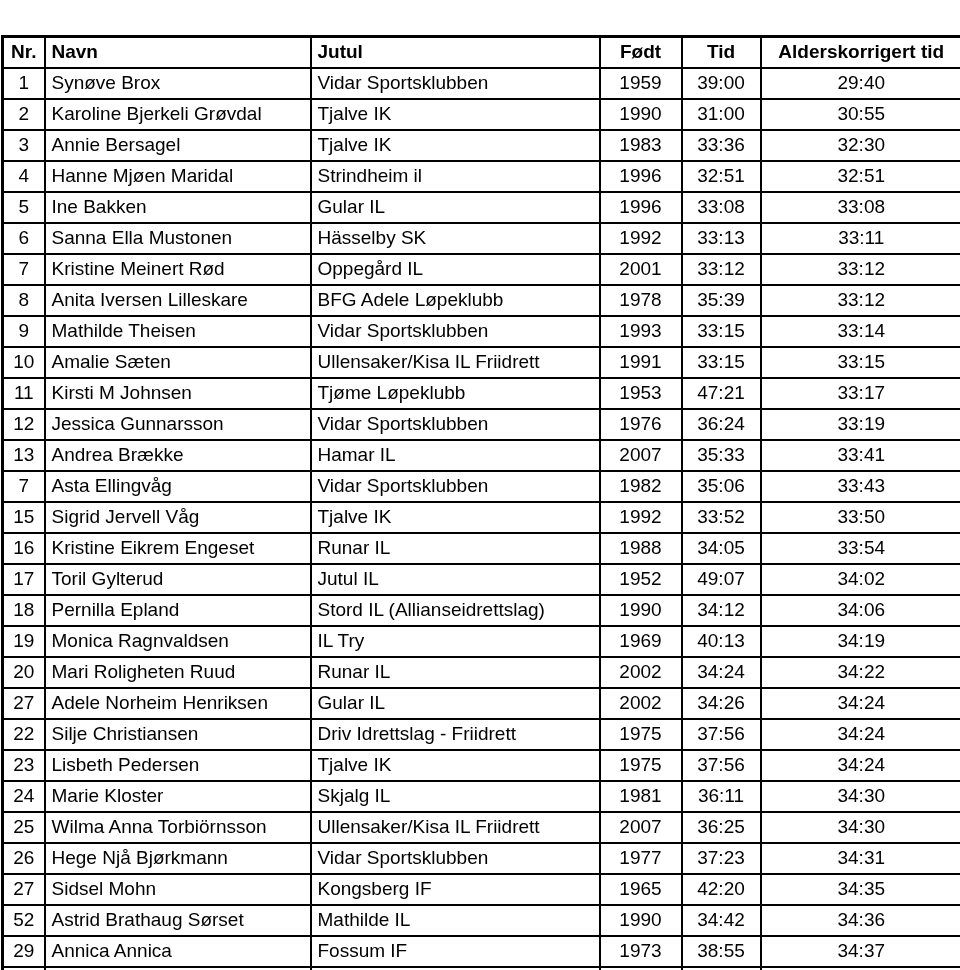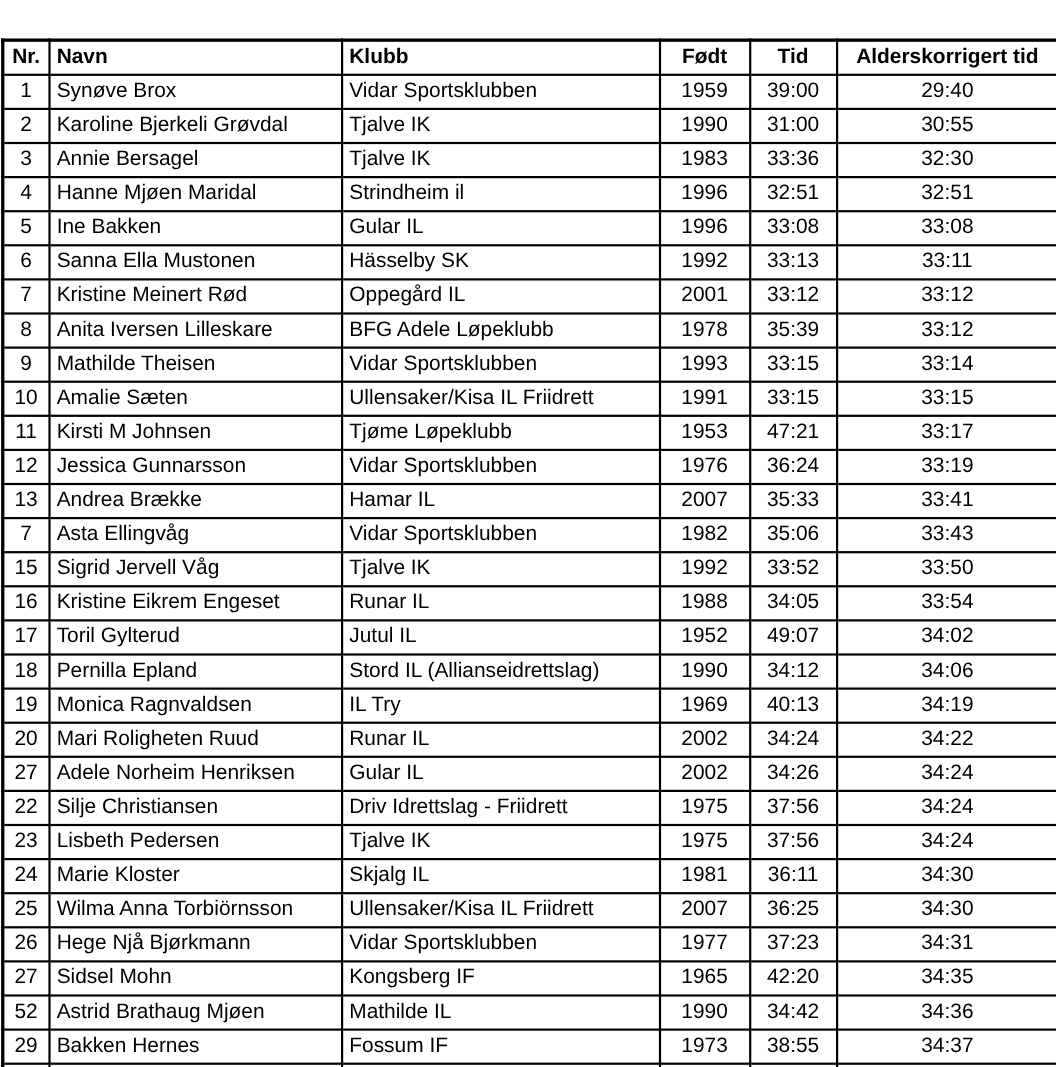--- a/index.html
+++ b/index.html
@@ -52,21 +52,21 @@
         <col style="width: 266px;">
         <col style="width: 289px;">
         <col style="width: 82px;">
         <col style="width: 79px;">
         <col style="width: 202px;">
       </colgroup>
     <thead>
       <tr>
           <th class="align-center">Nr.</th>
           <th class="align-left">Navn</th>
-          <th class="align-left">Klubb</th>
+          <th class="align-left">Jutul</th>
           <th class="align-center">Født</th>
           <th class="align-center">Tid</th>
           <th class="align-center">Alderskorrigert tid</th>
         </tr>
     </thead>
     <tbody>
         <tr>
           <td class="align-center">1</td>
           <td class="align-left">Synøve Brox</td>
           <td class="align-left">Vidar Sportsklubben</td>
@@ -277,29 +277,29 @@
         <tr>
           <td class="align-center">27</td>
           <td class="align-left">Sidsel Mohn</td>
           <td class="align-left">Kongsberg IF</td>
           <td class="align-center">1965</td>
           <td class="align-center">42:20</td>
           <td class="align-center">34:35</td>
         </tr>
         <tr>
           <td class="align-center">52</td>
-          <td class="align-left">Astrid Brathaug Mjøen</td>
+          <td class="align-left">Astrid Brathaug Sørset</td>
           <td class="align-left">Mathilde IL</td>
           <td class="align-center">1990</td>
           <td class="align-center">34:42</td>
           <td class="align-center">34:36</td>
         </tr>
         <tr>
           <td class="align-center">29</td>
-          <td class="align-left">Bakken Hernes</td>
+          <td class="align-left">Annica Annica</td>
           <td class="align-left">Fossum IF</td>
           <td class="align-center">1973</td>
           <td class="align-center">38:55</td>
           <td class="align-center">34:37</td>
         </tr>
         <tr>
           <td class="align-center">30</td>
           <td class="align-left">Kristin Vabø</td>
           <td class="align-left">Stavanger Friidrettsklubb</td>
           <td class="align-center">1993</td>

